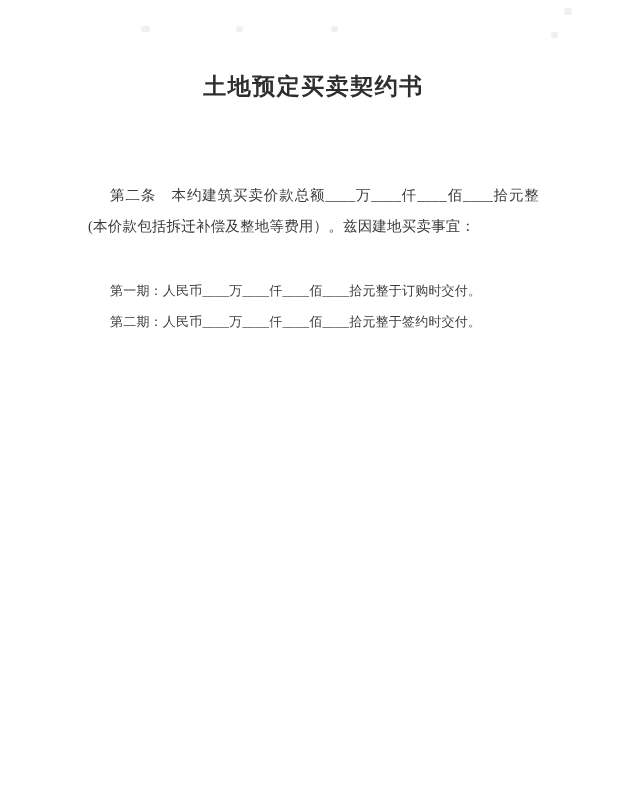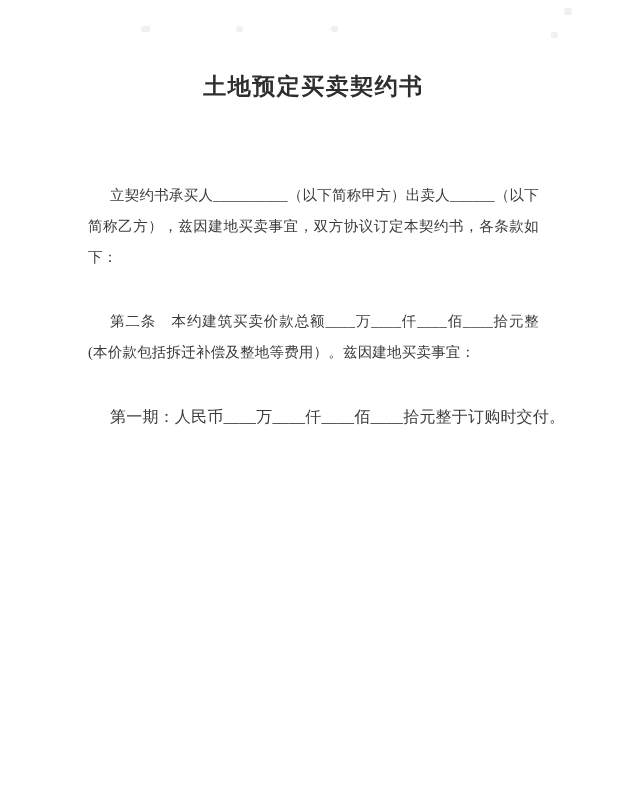--- a/index.html
+++ b/index.html
@@ -34,21 +34,21 @@
     letter-spacing: 0.2px;
     text-align: justify;
     text-indent: 22px;
     word-break: break-all;
   }
   .payments {
     margin: 0;
   }
   .pay-line {
     margin: 0;
-    font-size: 16px;
+    font-size: 13px;
     line-height: 31px;
     letter-spacing: 0.2px;
     text-indent: 22px;
     white-space: nowrap;
   }
   
   .speck {
     position: absolute;
     border-radius: 2px;
     background: rgba(110, 110, 110, 0.10);
@@ -66,23 +66,23 @@
 <div class="page">
 
   <span class="speck s1"></span>
   <span class="speck s2"></span>
   <span class="speck s3"></span>
   <span class="speck s4"></span>
   <span class="speck s5"></span>
 
   <h1 class="doc-title">土地预定买卖契约书</h1>
 
-  <p class="para">立契约书承买人__________（以下简称甲方）出卖人______（以下简称乙方），兹因建地买卖事宜，双方协议订定本契约书，各条款如下：</p>
 
 
 
   <p class="para">第二条　本约建筑买卖价款总额____万____仟____佰____拾元整(本价款包括拆迁补偿及整地等费用）。兹因建地买卖事宜：</p>
 
   <div class="payments">
     <p class="pay-line">第一期：人民币____万____仟____佰____拾元整于订购时交付。</p>
+    <p class="pay-line">第二期：人民币____万____仟____佰____拾元整于签约时交付。</p>
   </div>
 
 </div>
 
 </body></html>

